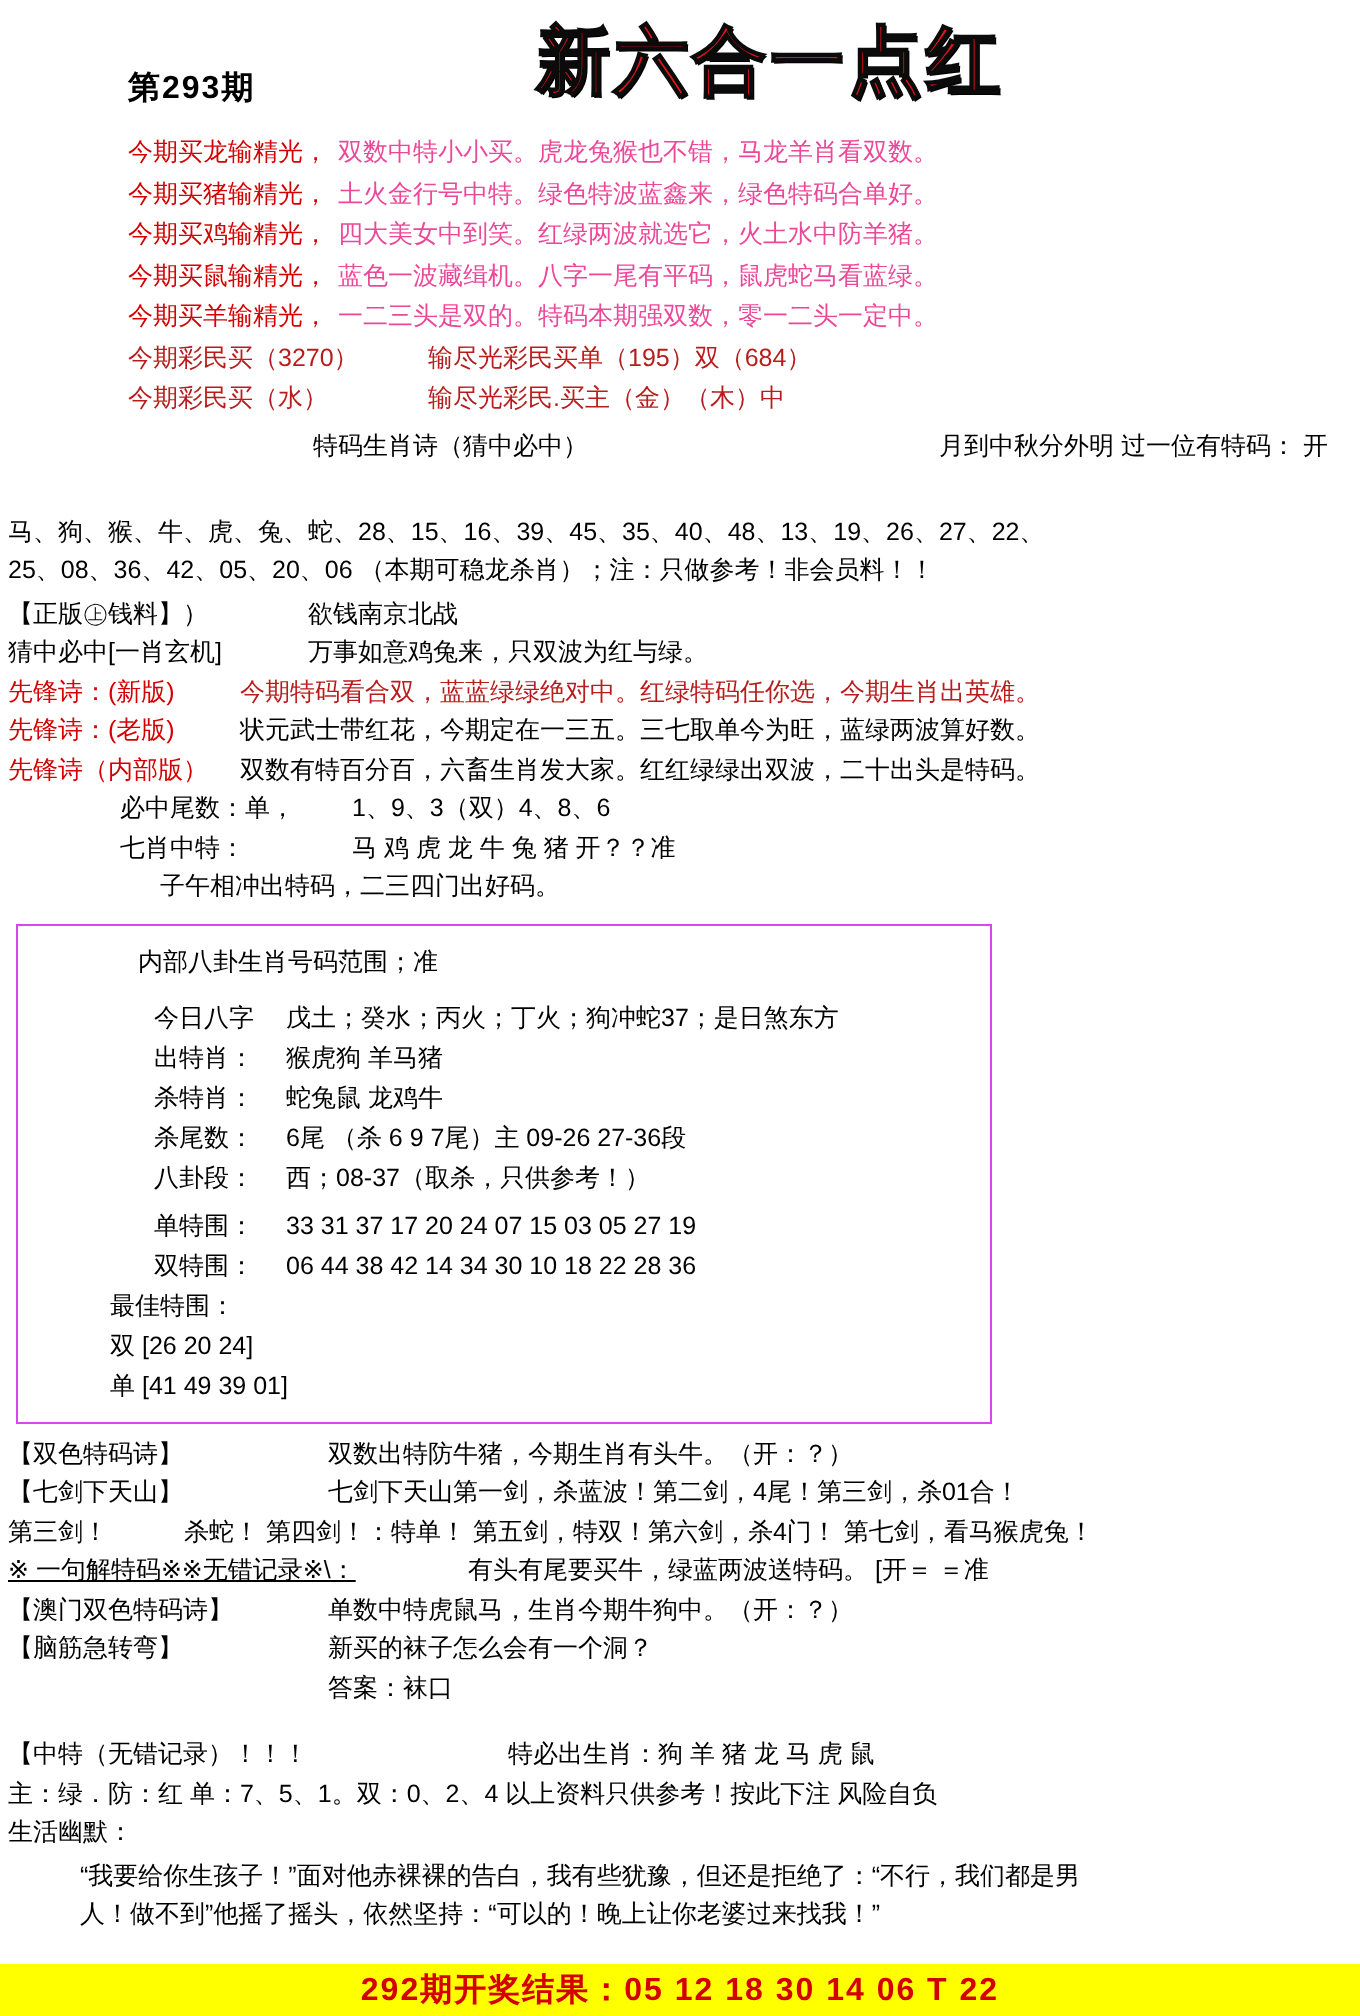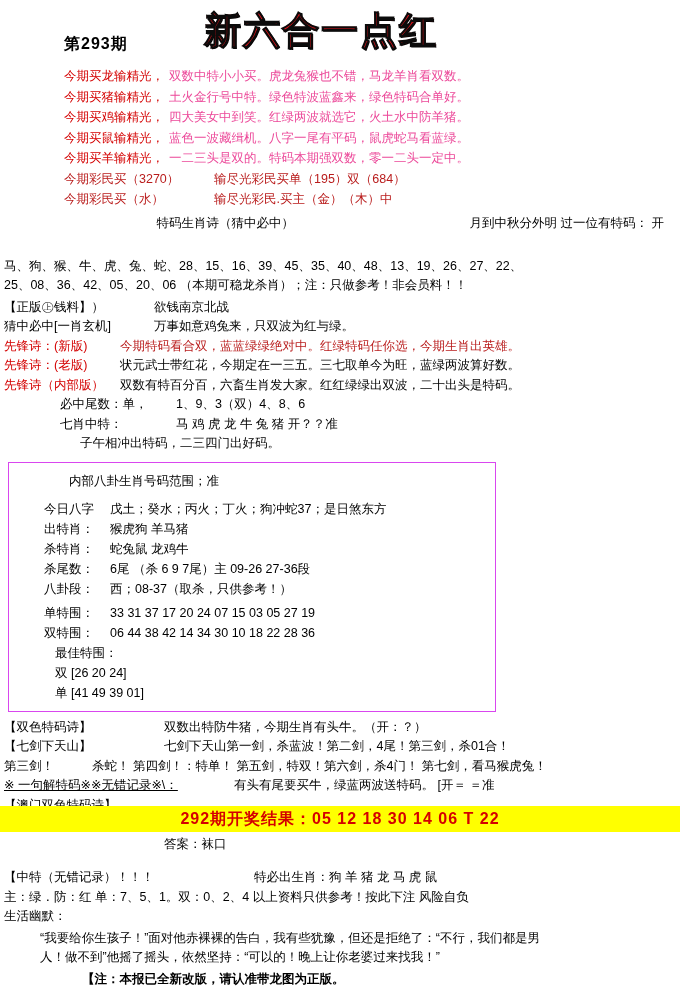--- a/index.html
+++ b/index.html
@@ -5,35 +5,35 @@
   html,body{margin:0;padding:0;}
   body{
     width:680px;height:1008px;
     background:#ffffff;
     font-family:"Liberation Sans","DejaVu Sans",sans-serif;
     font-size:12.5px;
     color:#000;
     position:relative;
     overflow:hidden;
   }
-  .page{position:relative;width:680px;height:832px;}
+  .page{position:relative;width:680px;height:1008px;}
 
   
   .header{
     position:relative;height:62px;
   }
   .issue{
     position:absolute;left:64px;top:34px;
     font-size:16px;font-weight:bold;color:#000;
     letter-spacing:1px;
   }
   .title-banner{
-    position:absolute;left:171px;top:6px;
+    position:absolute;left:202px;top:6px;
     width:300px;height:50px;
-    display:flex;align-items:center;justify-content:center;
+    display:flex;align-items:center;justify-content:flex-end;
   }
   .title-banner .t{
     font-family:"DejaVu Sans",sans-serif;
     font-size:37px;font-weight:bold;
     color:#e8131a;
     letter-spacing:2px;
     -webkit-text-stroke:1px #0b0b0b;
     text-shadow:1px 1px 0 #000;
   }
   .red{color:#d40000;}
@@ -57,21 +57,21 @@
 
   
   .panel{
     margin:8px 0 0 8px;
     width:470px;
     border:1px solid #d946ef;
     padding:6px 8px 8px 8px;
     line-height:20px;
   }
   .panel .ptitle{margin:2px 0 6px 52px;}
-  .panel .prow{display:flex;margin-left:27px;}
+  .panel .prow{display:flex;margin-left:60px;}
   .panel .prow .k{width:66px;flex:0 0 66px;}
   .panel .prow .v{flex:1;}
   .panel .prow2{margin-left:38px;}
 
   
   .low{margin:4px 0 0 4px;width:676px;line-height:19.5px;}
   .low .ln{display:flex;}
   .low .ln .k{width:128px;flex:0 0 128px;}
   .low .ln .v{flex:1;}
   .low .plain{padding-left:0;}
@@ -222,20 +222,21 @@
     <div class="ln">
       <span class="k" style="width:88px;flex:0 0 88px;">第三剑！</span>
       <span class="v">杀蛇！   第四剑！：特单！  第五剑，特双！第六剑，杀4门！  第七剑，看马猴虎兔！</span>
     </div>
     <div class="ln">
       <span class="v" style="flex:0 0 230px;text-decoration:underline;">※ 一句解特码※※无错记录※\：</span>
       <span class="v">     有头有尾要买牛，绿蓝两波送特码。      [开＝ ＝准</span>
     </div>
     <div class="ln">
       <span class="k" style="width:160px;flex:0 0 160px;">【澳门双色特码诗】</span>
+      <span class="v">单数中特虎鼠马，生肖今期牛狗中。（开：？）</span>
     </div>
     <div class="ln">
       <span class="k" style="width:160px;flex:0 0 160px;">【脑筋急转弯】</span>
       <span class="v">新买的袜子怎么会有一个洞？</span>
     </div>
     <div class="ln">
       <span class="v" style="padding-left:160px;">答案：袜口</span>
     </div>
   </div>
 
@@ -244,19 +245,18 @@
       <span class="k" style="width:250px;flex:0 0 250px;">【中特（无错记录）！！！</span>
       <span class="v">特必出生肖：狗  羊  猪  龙  马  虎  鼠</span>
     </div>
     <div class="plain">主：绿．防：红  单：7、5、1。双：0、2、4  以上资料只供参考！按此下注  风险自负</div>
     <div class="plain">生活幽默：</div>
   </div>
   <div class="joke">
     <div>“我要给你生孩子！”面对他赤裸裸的告白，我有些犹豫，但还是拒绝了：“不行，我们都是男</div>
     <div>人！做不到”他摇了摇头，依然坚持：“可以的！晚上让你老婆过来找我！”</div>
   </div>
-  <div class="note">【注：本报已全新改版，请认准带龙图为正版。</div>
 
   <div class="result">
     <span>292期开奖结果：05 12 18 30 14 06 T 22</span>
   </div>
 
 </div>
 
 </body></html>

